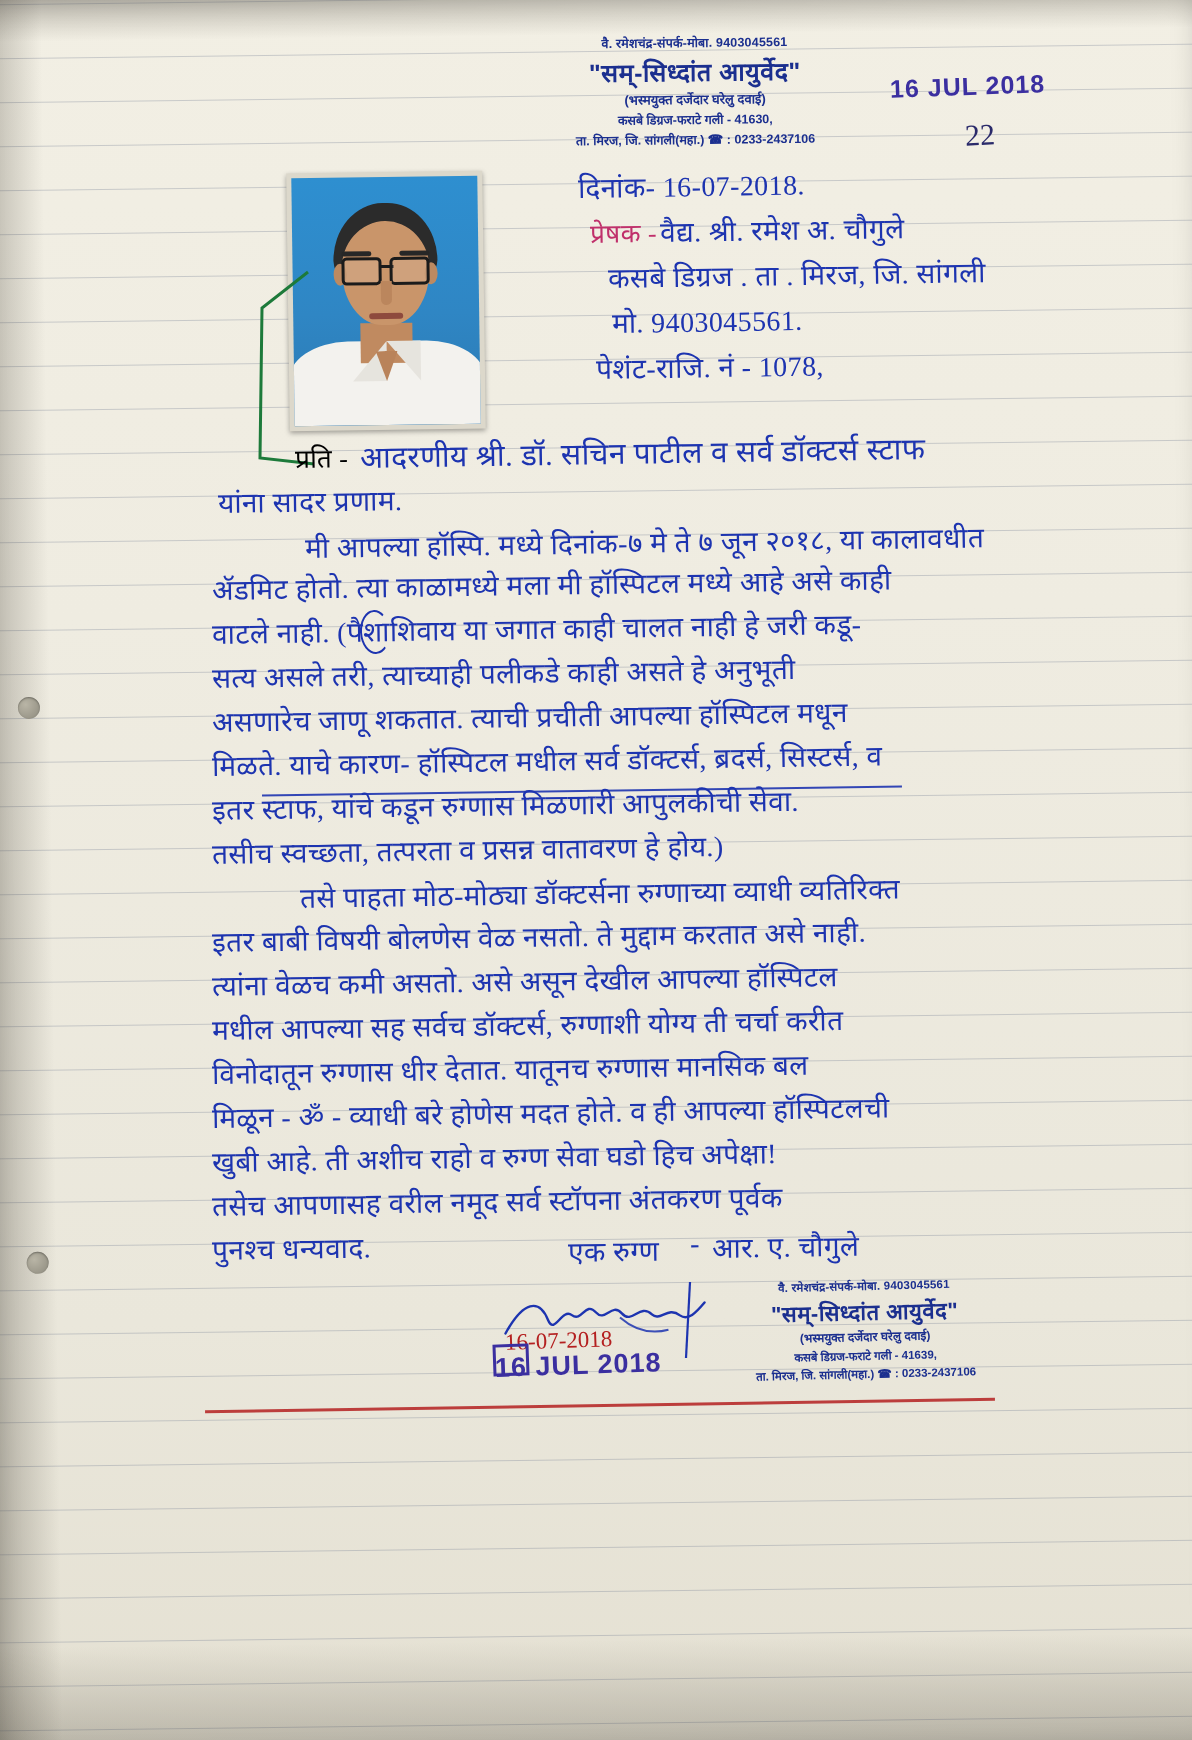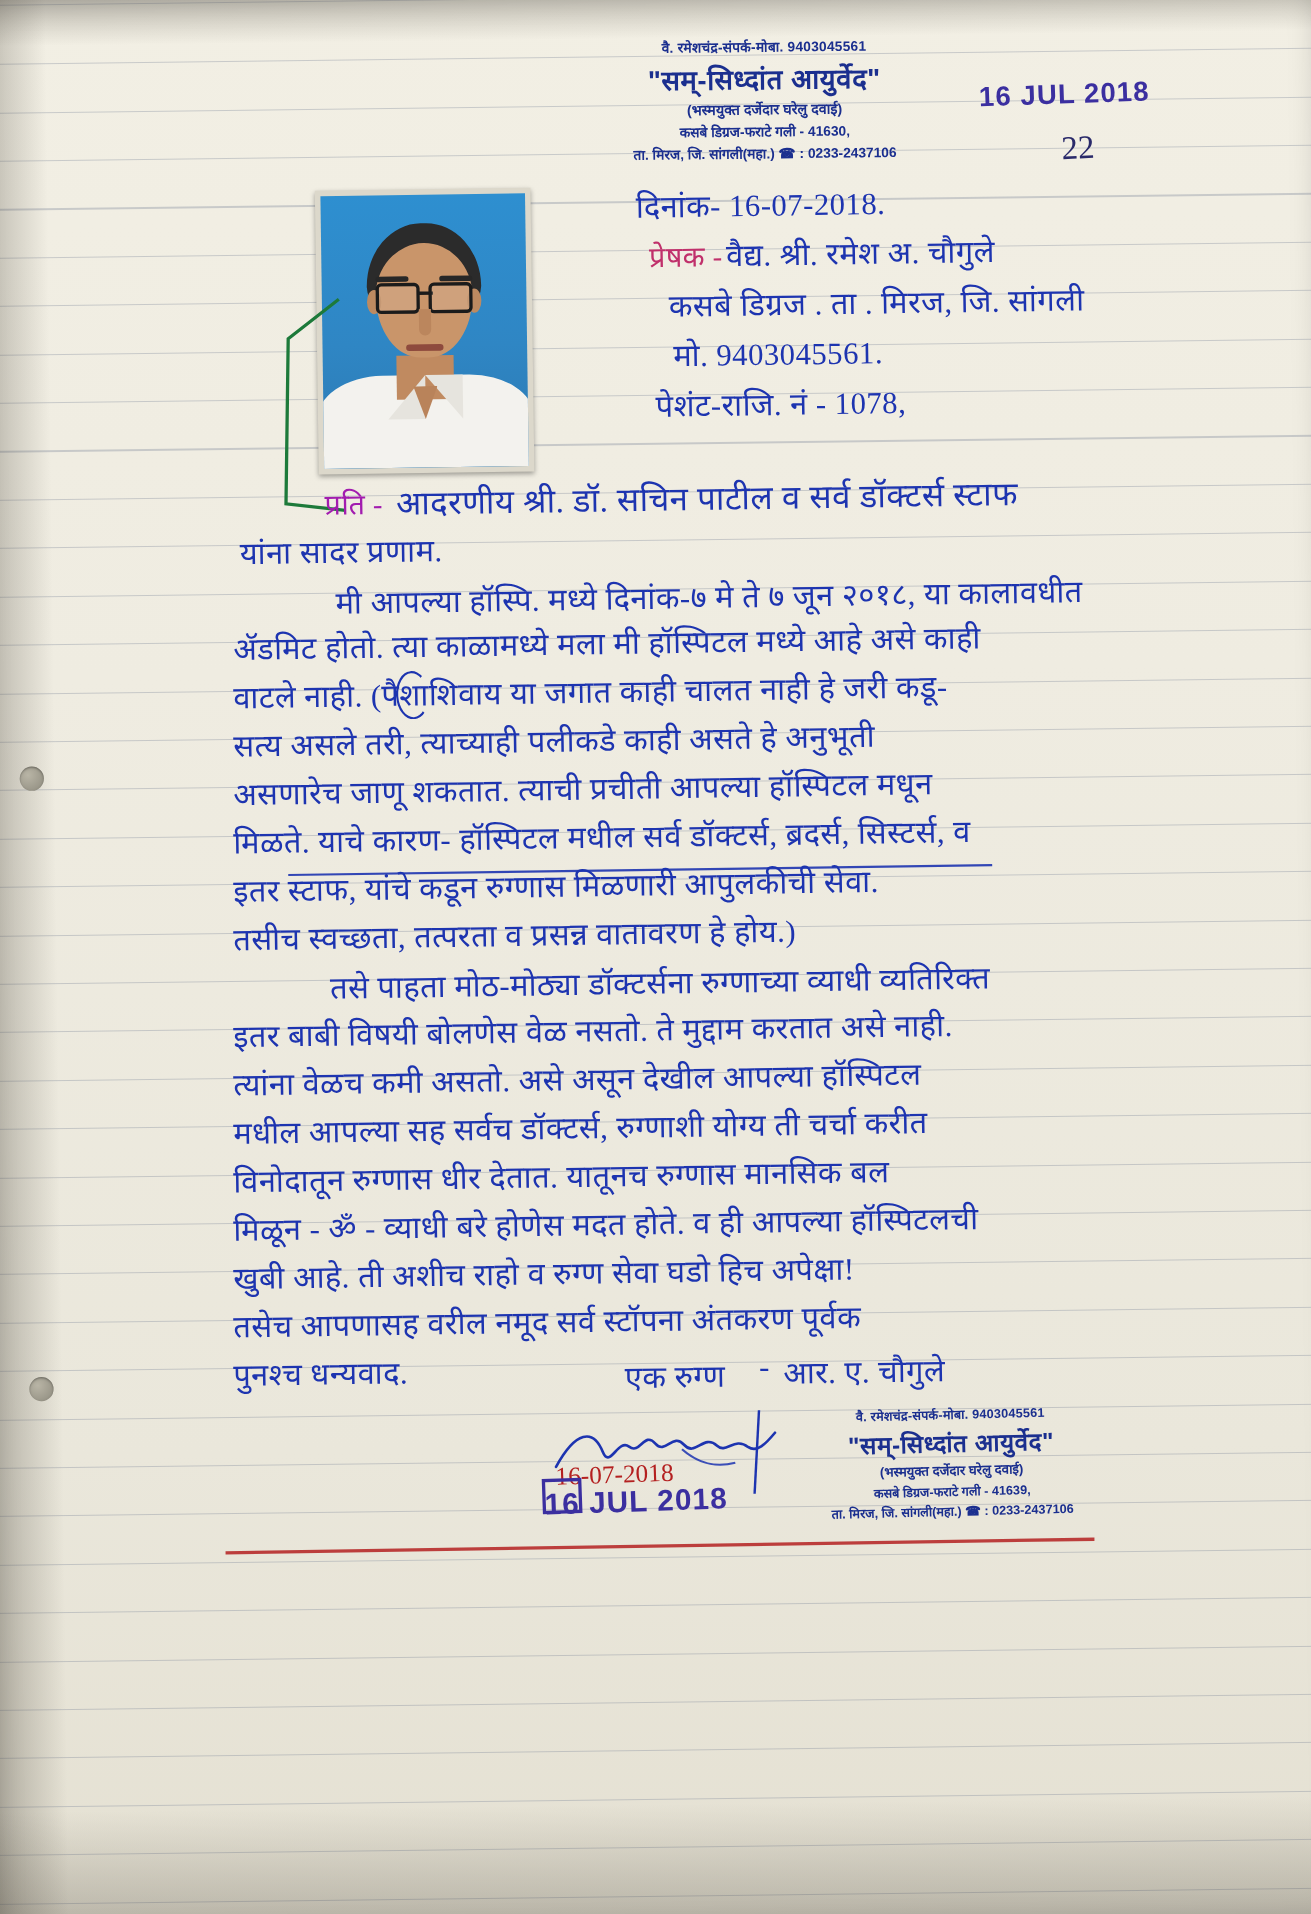--- a/index.html
+++ b/index.html
@@ -269,21 +269,21 @@
 
   
   .hw {
     position: absolute;
     color: #1a2ea8;
     font-family: "Liberation Serif", serif;
     white-space: nowrap;
   }
   .hw-blue   { color: #1d34b0; }
   .hw-pink   { color: #c0306b; }
-  .hw-green  { color: #a21caf; }
+  .hw-green  { color: #000000; }
   .line {
     font-size: 28px;
     letter-spacing: 0.4px;
     transform: rotate(-0.9deg);
     transform-origin: left center;
   }
   .line.big { font-size: 30px; }
 
   
   .ul {

